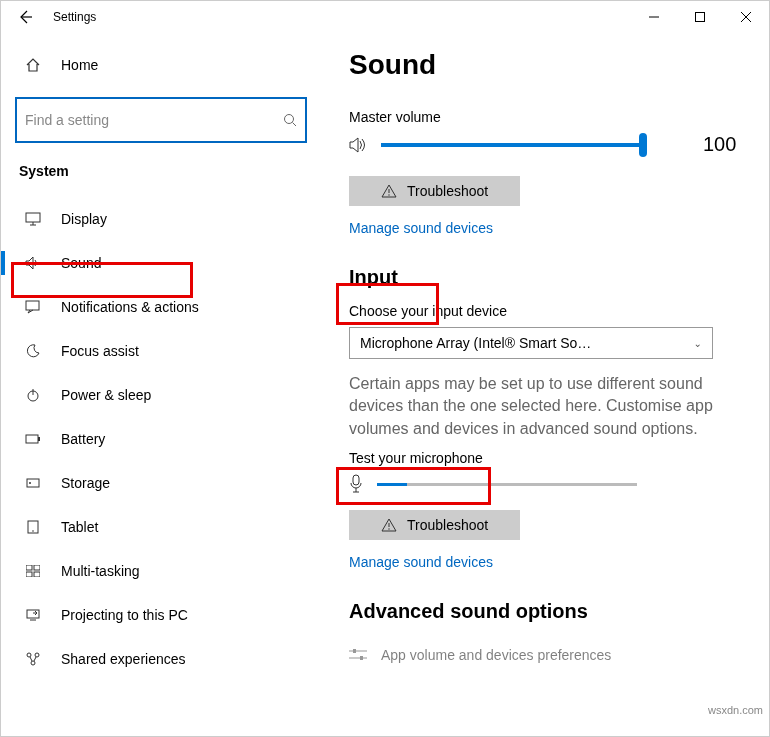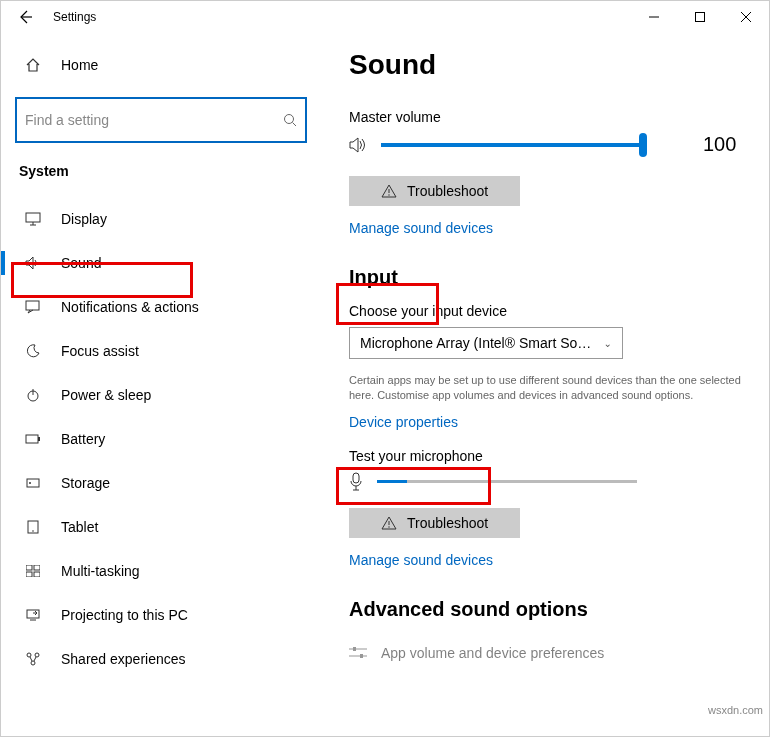--- a/index.html
+++ b/index.html
@@ -26,23 +26,23 @@
     .sub-label { font-size: 14px; margin-bottom: 8px; }
     .vol-row { display: flex; align-items: center; margin-bottom: 20px; }
     .vol-icon { margin-right: 12px; }
     .slider { flex: 1; height: 4px; background: #0078d4; position: relative; max-width: 262px; }
     .slider-thumb { position: absolute; right: -4px; top: -10px; width: 8px; height: 24px; background: #0078d4; border-radius: 4px; }
     .vol-val { font-size: 20px; margin-left: 60px; }
     .ts-btn { display: inline-flex; align-items: center; background: #ccc; padding: 7px 32px; font-size: 14px; margin-bottom: 14px; }
     .ts-btn .warn { margin-right: 10px; }
     .link { color: #0067c0; font-size: 14px; display: block; margin-bottom: 30px; }
     .sect-head { font-size: 20px; font-weight: 600; margin-bottom: 14px; display: inline-block; }
-    .dropdown { width: 274px; height: 32px; border: 1px solid #999; display: flex; align-items: center; padding: 0 10px; font-size: 14px; justify-content: space-between; margin-bottom: 14px; }
+    .dropdown { width: 364px; height: 32px; border: 1px solid #999; display: flex; align-items: center; padding: 0 10px; font-size: 14px; justify-content: space-between; margin-bottom: 14px; }
     .chev { font-size: 10px; color: #555; }
-    .help-text { font-size: 11px; color: #666; margin-bottom: 10px; line-height: 1.4; }
+    .help-text { font-size: 16px; color: #666; margin-bottom: 10px; line-height: 1.4; }
     .mic-row { display: flex; align-items: center; margin: 8px 0 16px 0; }
     .mic-bar { flex: 1; max-width: 260px; height: 3px; background: #bbb; position: relative; margin-left: 14px; }
     .mic-fill { height: 3px; width: 30px; background: #0078d4; }
     .red-box { border: 3px solid #e60000; position: absolute; pointer-events: none; }
     .red-sound { left: 10px; top: 261px; width: 182px; height: 36px; }
     .red-input { left: 335px; top: 282px; width: 103px; height: 42px; }
     .red-devprop { left: 335px; top: 466px; width: 155px; height: 38px; }
     .watermark { position: absolute; right: 6px; bottom: 20px; font-size: 11px; color: #888; }
     svg { display: block; }
   </style>
@@ -234,21 +234,20 @@
     </div>
     <a class="link">Manage sound devices</a>
 
     <div class="sect-head">Input</div>
     <div class="sub-label">Choose your input device</div>
     <div class="dropdown">
       <span>Microphone Array (Intel® Smart So…</span>
       <span class="chev">⌄</span>
     </div>
     <div class="help-text">Certain apps may be set up to use different sound devices than the one selected here. Customise app volumes and devices in advanced sound options.</div>
-    <a class="link" style="margin-bottom:18px">Device properties</a>
 
     <div class="sub-label">Test your microphone</div>
     <div class="mic-row">
       <span>
           <svg width="14" height="20" viewBox="0 0 14 20">
             <rect x="4" y="1" width="6" height="10" rx="3" stroke="#333" fill="none"></rect>
             <path d="M2 9 A5 5 0 0 0 12 9 M7 14 V18 M4 18 H10" stroke="#333" fill="none"></path>
           </svg>
         </span>
       <div class="mic-bar">
@@ -270,21 +269,21 @@
     <div class="sect-head">Advanced sound options</div>
     <div style="display:flex;align-items:center;margin-top:10px;opacity:0.5">
       <span style="margin-right:14px">
           <svg width="18" height="14" viewBox="0 0 18 14">
             <line x1="0" y1="3" x2="18" y2="3" stroke="#333"></line>
             <rect x="4" y="1" width="3" height="4" fill="#333"></rect>
             <line x1="0" y1="10" x2="18" y2="10" stroke="#333"></line>
             <rect x="11" y="8" width="3" height="4" fill="#333"></rect>
           </svg>
         </span>
-      <span style="font-size:14px">App volume and device preferences</span>
+      <span style="font-size:14px">App volume and devices preferences</span>
     </div>
   </div>
 </div>
 
 <div class="red-box red-sound"></div>
 <div class="red-box red-input"></div>
 <div class="red-box red-devprop"></div>
 <div class="watermark">wsxdn.com</div>
 
 </body></html>

